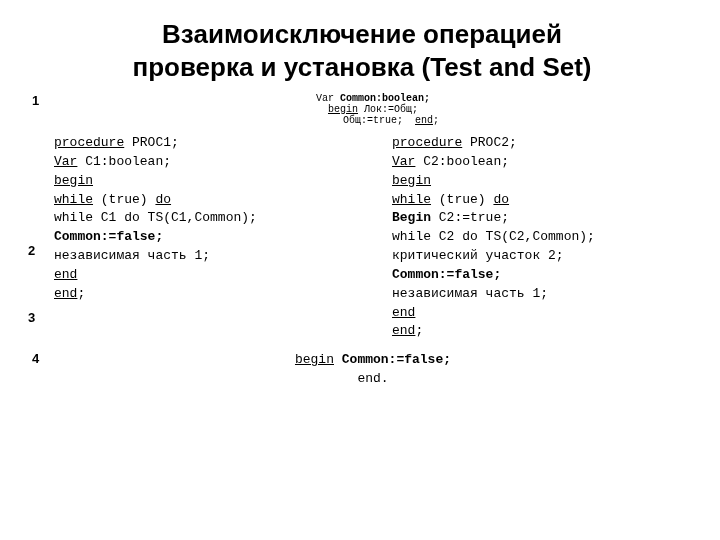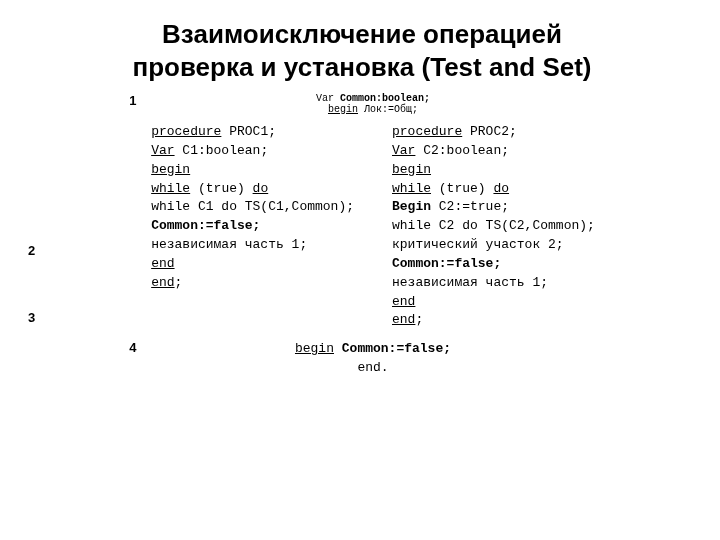--- a/index.html
+++ b/index.html
@@ -9,21 +9,20 @@
       background: white;
       font-family: Arial, sans-serif;
       overflow: hidden;
     }
     .page {
       width: 720px;
       height: 540px;
       padding: 18px 28px 14px 32px;
       display: flex;
       flex-direction: column;
-      align-items: center;
     }
     .title {
       font-size: 26px;
       font-weight: bold;
       text-align: center;
       line-height: 1.25;
       margin-bottom: 10px;
       color: #000;
     }
     .content {
@@ -95,20 +94,21 @@
     Взаимоисключение операцией<br>проверка и установка (Test and Set)
   </div>
 
   <div class="content">
 
     <div class="line1-block">
       <div class="line-num">1</div>
       <div class="center-code">
         <div class="code-line">Var <strong>Common:boolean;</strong></div>
         <div class="code-line"><u>begin</u> Лок:=Общ;</div>
+        <div class="code-line">&nbsp;&nbsp;&nbsp;&nbsp;&nbsp;&nbsp;Общ:=true;&nbsp;&nbsp;<u>end</u>;</div>
       </div>
     </div>
 
     <div class="two-col">
 
       <div style="flex:1; display:flex; flex-direction:row;">
         <div class="line-num" style="visibility:hidden;">1</div>
         <div class="numbered-col" style="line-height:1.45;">
           <div><u>procedure</u> PROC1;</div>
           <div><u>Var</u> C1:boolean;</div>

